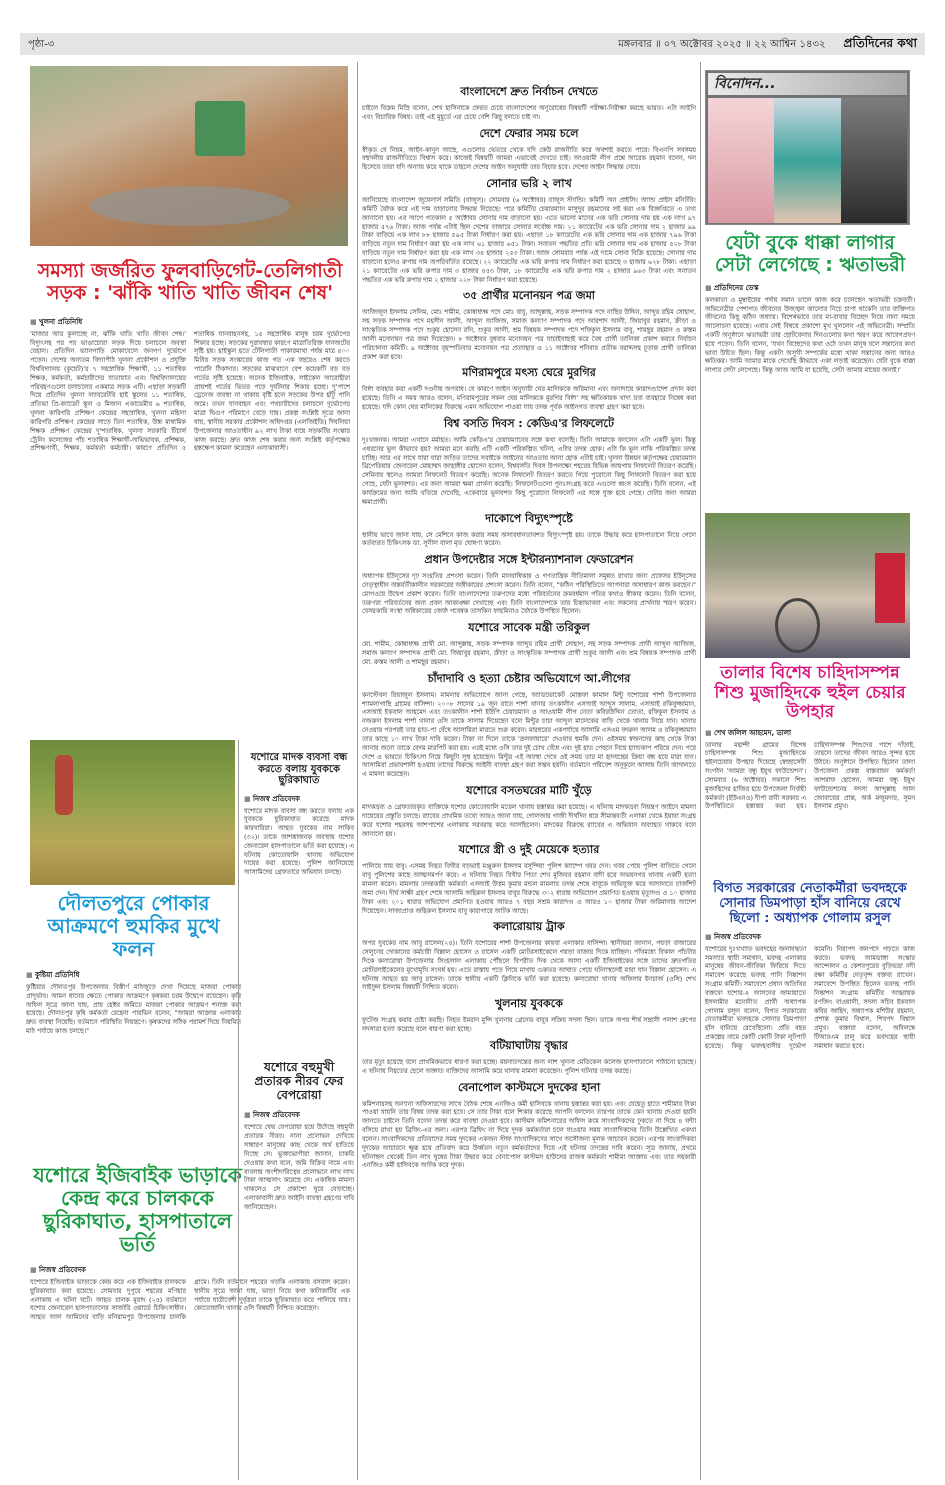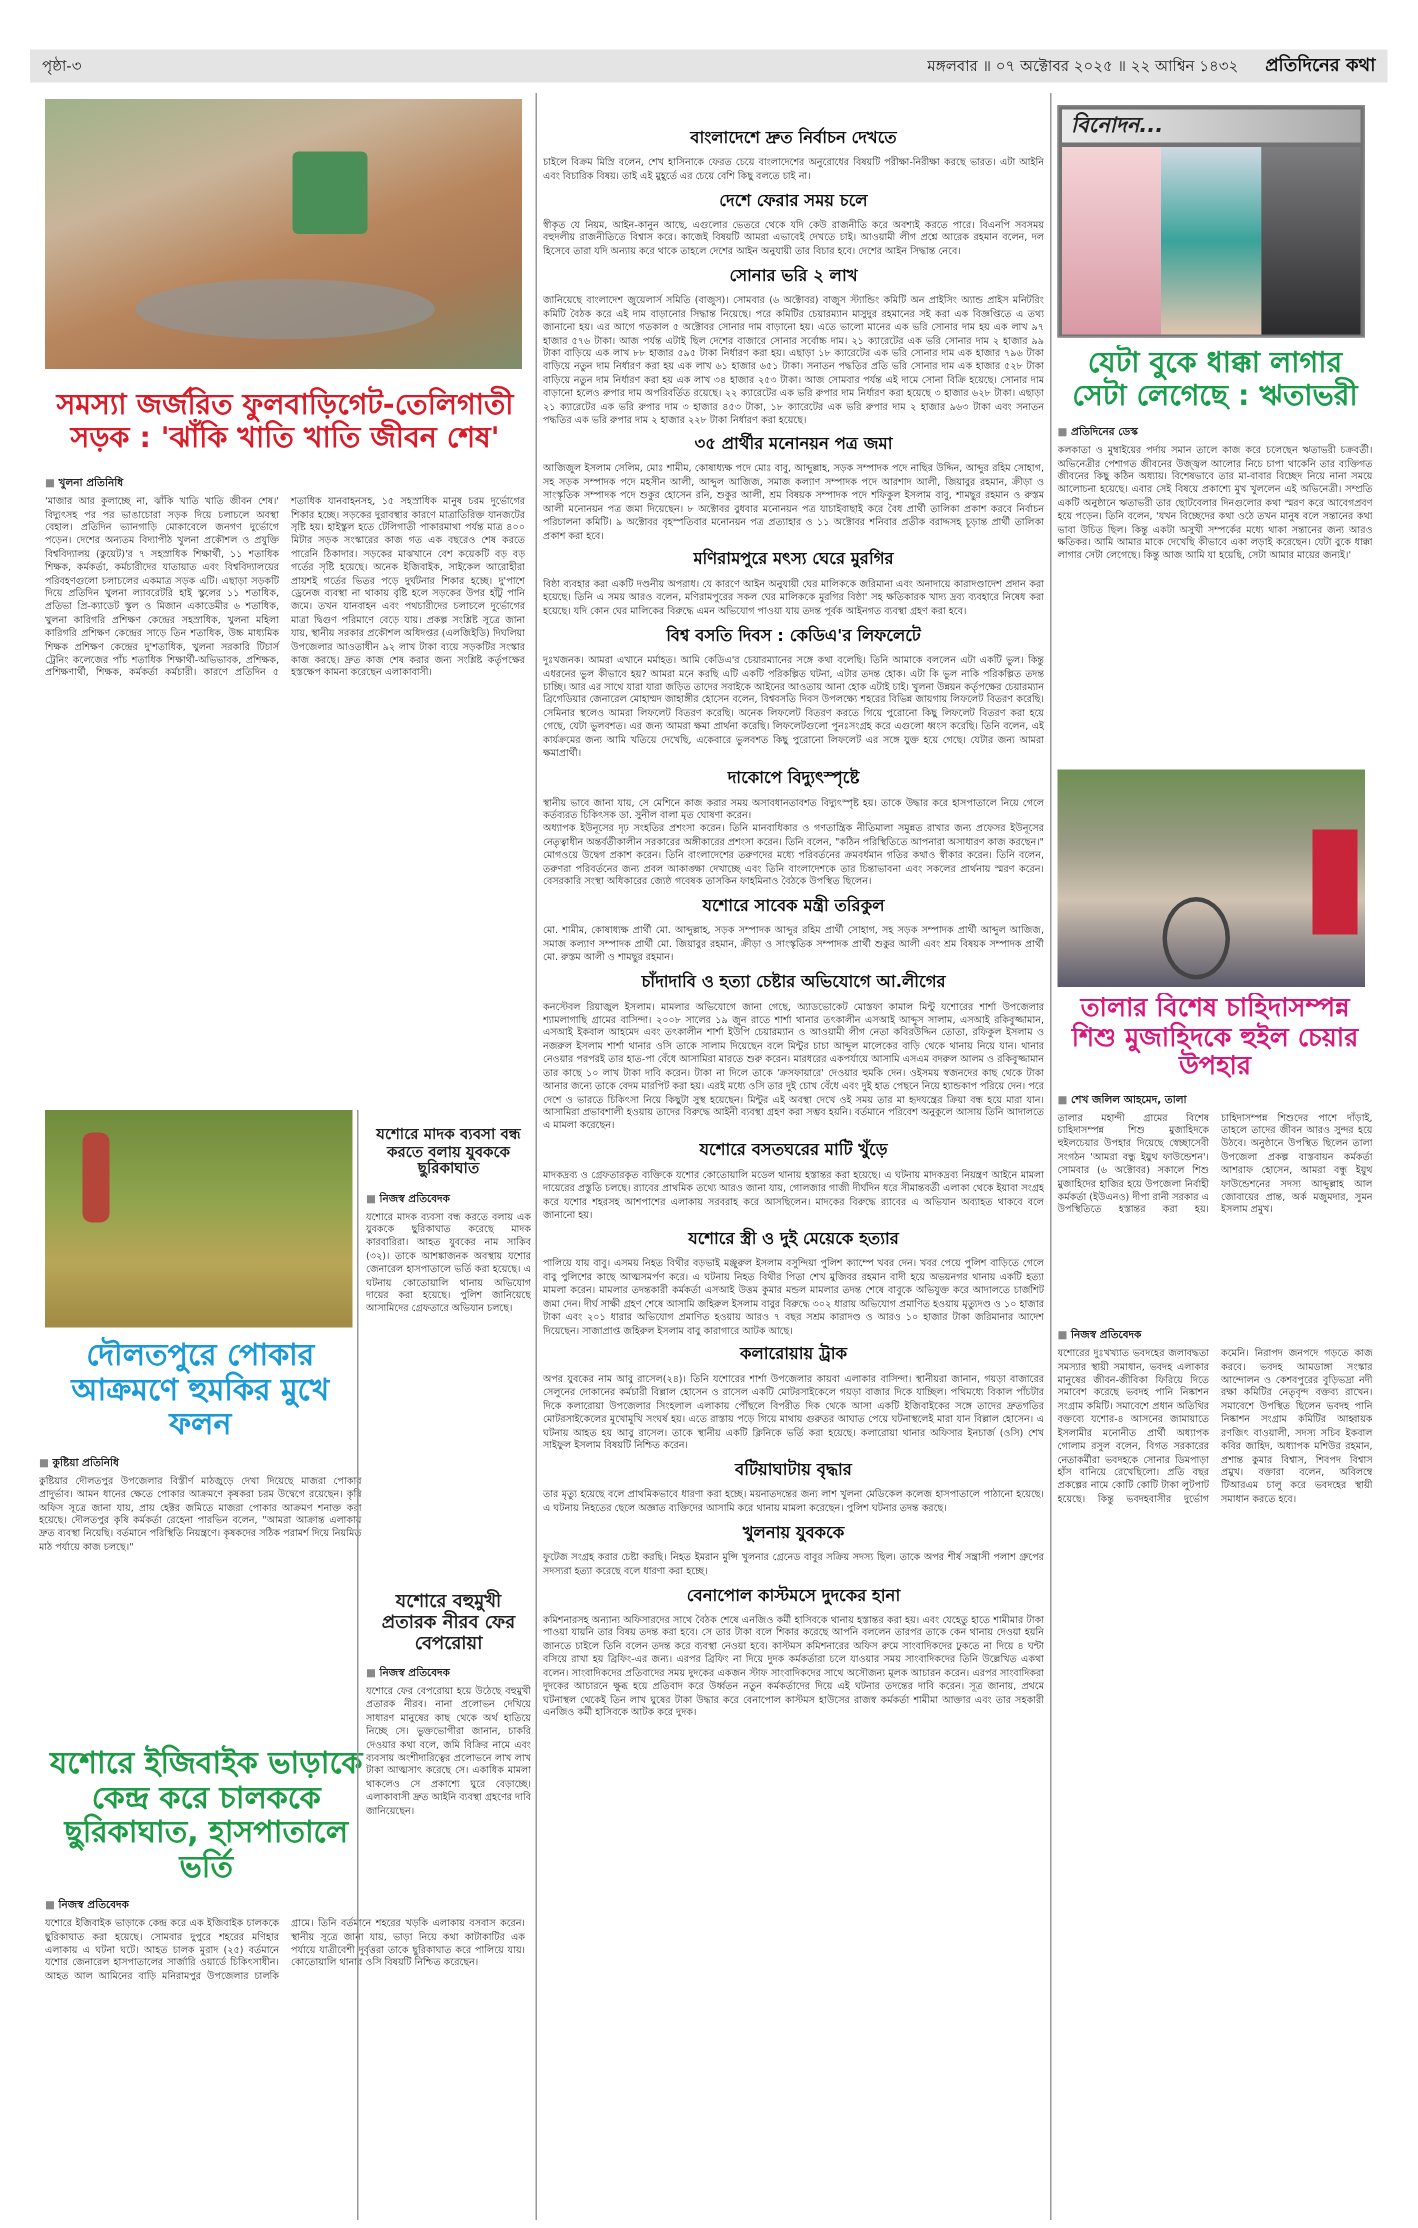--- a/index.html
+++ b/index.html
@@ -94,20 +94,21 @@
       </div>
       <div>
         <div class="sub">বিশ্ব বসতি দিবস : কেডিএ'র লিফলেটে</div>
         <div class="txt">দুঃখজনক। আমরা এখানে মর্মাহত। আমি কেডিএ'র চেয়ারম্যানের সঙ্গে কথা বলেছি। তিনি আমাকে বললেন এটা একটি ভুল। কিন্তু এধরনের ভুল কীভাবে হয়? আমরা মনে করছি এটি একটি পরিকল্পিত ঘটনা, এটার তদন্ত হোক। এটা কি ভুল নাকি পরিকল্পিত তদন্ত চাচ্ছি। আর এর সাথে যারা যারা জড়িত তাদের সবাইকে আইনের আওতায় আনা হোক এটাই চাই। খুলনা উন্নয়ন কর্তৃপক্ষের চেয়ারম্যান ব্রিগেডিয়ার জেনারেল মোহাম্মদ জাহাঙ্গীর হোসেন বলেন, বিশ্ববসতি দিবস উপলক্ষ্যে শহরের বিভিন্ন জায়গায় লিফলেট বিতরণ করেছি। সেমিনার স্থলেও আমরা লিফলেট বিতরণ করেছি। অনেক লিফলেট বিতরণ করতে গিয়ে পুরোনো কিছু লিফলেট বিতরণ করা হয়ে গেছে, যেটা ভুলবশত। এর জন্য আমরা ক্ষমা প্রার্থনা করেছি। লিফলেটগুলো পুনঃসংগ্রহ করে এগুলো ধ্বংস করেছি। তিনি বলেন, এই কার্যক্রমের জন্য আমি খতিয়ে দেখেছি, একেবারে ভুলবশত কিছু পুরোনো লিফলেট এর সঙ্গে যুক্ত হয়ে গেছে। যেটার জন্য আমরা ক্ষমাপ্রার্থী।</div>
       </div>
       <div>
         <div class="sub">দাকোপে বিদ্যুৎস্পৃষ্টে</div>
         <div class="txt">স্থানীয় ভাবে জানা যায়, সে মেশিনে কাজ করার সময় অসাবধানতাবশত বিদ্যুৎস্পৃষ্ট হয়। তাকে উদ্ধার করে হাসপাতালে নিয়ে গেলে কর্তব্যরত চিকিৎসক ডা. সুনীল বালা মৃত ঘোষণা করেন।</div>
       </div>
       <div>
+        <div class="sub">প্রধান উপদেষ্টার সঙ্গে ইন্টারন্যাশনাল ফেডারেশন</div>
         <div class="txt">অধ্যাপক ইউনূসের দৃঢ় সংহতির প্রশংসা করেন। তিনি মানবাধিকার ও গণতান্ত্রিক নীতিমালা সমুন্নত রাখার জন্য প্রফেসর ইউনূসের নেতৃত্বাধীন অন্তর্বর্তীকালীন সরকারের অঙ্গীকারের প্রশংসা করেন। তিনি বলেন, "কঠিন পরিস্থিতিতে আপনারা অসাধারণ কাজ করছেন।" মোগওয়ে উদ্বেগ প্রকাশ করেন। তিনি বাংলাদেশের তরুণদের মধ্যে পরিবর্তনের ক্রমবর্ধমান গতির কথাও স্বীকার করেন। তিনি বলেন, তরুণরা পরিবর্তনের জন্য প্রবল আকাঙ্ক্ষা দেখাচ্ছে এবং তিনি বাংলাদেশকে তার চিন্তাভাবনা এবং সকলের প্রার্থনায় স্মরণ করেন। বেসরকারি সংস্থা অধিকারের জ্যেষ্ঠ গবেষক তাসকিন ফাহমিনাও বৈঠকে উপস্থিত ছিলেন।</div>
       </div>
       <div>
         <div class="sub">যশোরে সাবেক মন্ত্রী তরিকুল</div>
         <div class="txt">মো. শামীম, কোষাধ্যক্ষ প্রার্থী মো. আব্দুল্লাহ, সড়ক সম্পাদক আব্দুর রহিম প্রার্থী সোহাগ, সহ সড়ক সম্পাদক প্রার্থী আব্দুল আজিজ, সমাজ কল্যাণ সম্পাদক প্রার্থী মো. জিয়াবুর রহমান, ক্রীড়া ও সাংস্কৃতিক সম্পাদক প্রার্থী শুকুর আলী এবং শ্রম বিষয়ক সম্পাদক প্রার্থী মো. রুস্তম আলী ও শামছুর রহমান।</div>
       </div>
       <div>
         <div class="sub">চাঁদাদাবি ও হত্যা চেষ্টার অভিযোগে আ.লীগের</div>
         <div class="txt">কনস্টেবল রিয়াজুল ইসলাম। মামলার অভিযোগে জানা গেছে, অ্যাডভোকেট মোস্তফা কামাল মিন্টু যশোরের শার্শা উপজেলার শ্যামলাগাছি গ্রামের বাসিন্দা। ২০০৮ সালের ১৯ জুন রাতে শার্শা থানার তৎকালীন এসআই আব্দুস সালাম, এসআই রকিবুজ্জামান, এসআই ইকবাল আহমেদ এবং তৎকালীন শার্শা ইউপি চেয়ারম্যান ও আওয়ামী লীগ নেতা কবিরউদ্দিন তোতা, রফিকুল ইসলাম ও নজরুল ইসলাম শার্শা থানার ওসি তাকে সালাম দিয়েছেন বলে মিন্টুর চাচা আব্দুল মালেকের বাড়ি থেকে থানায় নিয়ে যান। থানার নেওয়ার পরপরই তার হাত-পা বেঁধে আসামিরা মারতে শুরু করেন। মারধরের একপর্যায়ে আসামি এসএম বদরুল আলম ও রকিবুজ্জামান তার কাছে ১০ লাখ টাকা দাবি করেন। টাকা না দিলে তাকে 'ক্রসফায়ারে' দেওয়ার হুমকি দেন। ওইসময় স্বজনদের কাছ থেকে টাকা আনার জন্যে তাকে বেদম মারপিট করা হয়। এরই মধ্যে ওসি তার দুই চোখ বেঁধে এবং দুই হাত পেছনে নিয়ে হ্যান্ডকাপ পরিয়ে দেন। পরে দেশে ও ভারতে চিকিৎসা নিয়ে কিছুটা সুস্থ হয়েছেন। মিন্টুর এই অবস্থা দেখে ওই সময় তার মা হৃদযন্ত্রের ক্রিয়া বন্ধ হয়ে মারা যান। আসামিরা প্রভাবশালী হওয়ায় তাদের বিরুদ্ধে আইনী ব্যবস্থা গ্রহণ করা সম্ভব হয়নি। বর্তমানে পরিবেশ অনুকূলে আসায় তিনি আদালতে এ মামলা করেছেন।</div>
       </div>
@@ -117,26 +118,26 @@
       </div>
       <div>
         <div class="sub">যশোরে স্ত্রী ও দুই মেয়েকে হত্যার</div>
         <div class="txt">পালিয়ে যায় বাবু। এসময় নিহত বিথীর বড়ভাই মঞ্জুরুল ইসলাম বসুন্দিয়া পুলিশ ক্যাম্পে খবর দেন। খবর পেয়ে পুলিশ বাড়িতে গেলে বাবু পুলিশের কাছে আত্মসমর্পণ করে। এ ঘটনায় নিহত বিথীর পিতা শেখ মুজিবর রহমান বাদী হয়ে অভয়নগর থানায় একটি হত্যা মামলা করেন। মামলার তদন্তকারী কর্মকর্তা এসআই উত্তম কুমার মন্ডল মামলার তদন্ত শেষে বাবুকে অভিযুক্ত করে আদালতে চার্জশিট জমা দেন। দীর্ঘ সাক্ষী গ্রহণ শেষে আসামি জহিরুল ইসলাম বাবুর বিরুদ্ধে ৩০২ ধারায় অভিযোগ প্রমাণিত হওয়ায় মৃত্যুদণ্ড ও ১০ হাজার টাকা এবং ২০১ ধারার অভিযোগ প্রমাণিত হওয়ায় আরও ৭ বছর সশ্রম কারাদণ্ড ও আরও ১০ হাজার টাকা জরিমানার আদেশ দিয়েছেন। সাজাপ্রাপ্ত জহিরুল ইসলাম বাবু কারাগারে আটক আছে।</div>
       </div>
       <div>
         <div class="sub">কলারোয়ায় ট্রাক</div>
         <div class="txt">অপর যুবকের নাম আবু রাসেল(২৪)। তিনি যশোরের শার্শা উপজেলার কায়বা এলাকার বাসিন্দা। স্থানীয়রা জানান, গয়ড়া বাজারের সেলুনের দোকানের কর্মচারী বিল্লাল হোসেন ও রাসেল একটি মোটরসাইকেলে গয়ড়া বাজার দিকে যাচ্ছিল। পথিমধ্যে বিকাল পাঁচটার দিকে কলারোয়া উপজেলার সিংহলাল এলাকায় পৌঁছলে বিপরীত দিক থেকে আসা একটি ইজিবাইকের সঙ্গে তাদের দ্রুতগতির মোটরসাইকেলের মুখোমুখি সংঘর্ষ হয়। এতে রাস্তায় পড়ে গিয়ে মাথায় গুরুতর আঘাত পেয়ে ঘটনাস্থলেই মারা যান বিল্লাল হোসেন। এ ঘটনায় আহত হয় আবু রাসেল। তাকে স্থানীয় একটি ক্লিনিকে ভর্তি করা হয়েছে। কলারোয়া থানার অফিসার ইনচার্জ (ওসি) শেখ সাইফুল ইসলাম বিষয়টি নিশ্চিত করেন।</div>
       </div>
       <div>
+        <div class="sub">খুলনায় যুবককে</div>
+        <div class="txt">ফুটেজ সংগ্রহ করার চেষ্টা করছি। নিহত ইমরান মুন্সি খুলনার গ্রেনেড বাবুর সক্রিয় সদস্য ছিল। তাকে অপর শীর্ষ সন্ত্রাসী পলাশ গ্রুপের সদস্যরা হত্যা করেছে বলে ধারণা করা হচ্ছে।</div>
+      </div>
+      <div>
         <div class="sub">বটিয়াঘাটায় বৃদ্ধার</div>
         <div class="txt">তার মৃত্যু হয়েছে বলে প্রাথমিকভাবে ধারণা করা হচ্ছে। ময়নাতদন্তের জন্য লাশ খুলনা মেডিকেল কলেজ হাসপাতালে পাঠানো হয়েছে। এ ঘটনায় নিহতের ছেলে অজ্ঞাত ব্যক্তিদের আসামি করে থানায় মামলা করেছেন। পুলিশ ঘটনার তদন্ত করছে।</div>
-      </div>
-      <div>
-        <div class="sub">খুলনায় যুবককে</div>
-        <div class="txt">ফুটেজ সংগ্রহ করার চেষ্টা করছি। নিহত ইমরান মুন্সি খুলনার গ্রেনেড বাবুর সক্রিয় সদস্য ছিল। তাকে অপর শীর্ষ সন্ত্রাসী পলাশ গ্রুপের সদস্যরা হত্যা করেছে বলে ধারণা করা হচ্ছে।</div>
       </div>
       <div>
         <div class="sub">বেনাপোল কাস্টমসে দুদকের হানা</div>
         <div class="txt">কমিশনারসহ অন্যান্য অফিসারদের সাথে বৈঠক শেষে এনজিও কর্মী হাসিবকে থানায় হস্তান্তর করা হয়। এবং যেহেতু হাতে শামীমার টাকা পাওয়া যায়নি তার বিষয় তদন্ত করা হবে। সে তার টাকা বলে শিকার করেছে আপনি বললেন তারপর তাকে কেন থানায় দেওয়া হয়নি জানতে চাইলে তিনি বলেন তদন্ত করে ব্যবস্থা নেওয়া হবে। কাস্টমস কমিশনারের অফিস রুমে সাংবাদিকদের ঢুকতে না দিয়ে ৪ ঘন্টা বসিয়ে রাখা হয় ব্রিফিং-এর জন্য। এরপর ব্রিফিং না দিয়ে দুদক কর্মকর্তারা চলে যাওয়ার সময় সাংবাদিকদের তিনি উল্লেখিত একথা বলেন। সাংবাদিকদের প্রতিবাদের সময় দুদকের একজন স্টাফ সাংবাদিকদের সাথে অসৌজন্য মূলক আচারন করেন। এরপর সাংবাদিকরা দুদকের আচারনে ক্ষুব্ধ হয়ে প্রতিবাদ করে উর্ধ্বতন নতুন কর্মকর্তাদের দিয়ে এই ঘটনার তদন্তের দাবি করেন। সূত্র জানায়, প্রথমে ঘটনাস্থল থেকেই তিন লাখ ঘুষের টাকা উদ্ধার করে বেনাপোল কাস্টমস হাউসের রাজস্ব কর্মকর্তা শামীমা আক্তার এবং তার সহকারী এনজিও কর্মী হাসিবকে আটক করে দুদক।</div>
       </div>
     </div>
 </div>
 
 <div class="vline" style="left:700px;top:62px;height:1418px;"></div>
 
@@ -162,15 +163,16 @@
   <div style="position:absolute;right:5px;top:40px;width:30px;height:70px;background:#c8243a;"></div>
 </div>
 
 <div class="col" style="left:705px;top:662px;width:210px;height:218px;">
   <div class="hl" style="color:#d8187d;font-size:17px;padding:1px 0;">তালার বিশেষ চাহিদাসম্পন্ন শিশু মুজাহিদকে হুইল চেয়ার উপহার</div>
   <div class="byline">শেখ জলিল আহমেদ, তালা</div>
   <div class="txt txt2" style="height:150px;">তালার মহান্দী গ্রামের বিশেষ চাহিদাসম্পন্ন শিশু মুজাহিদকে হুইলচেয়ার উপহার দিয়েছে স্বেচ্ছাসেবী সংগঠন 'আমরা বন্ধু ইয়ুথ ফাউন্ডেশন'। সোমবার (৬ অক্টোবর) সকালে শিশু মুজাহিদের হাজির হয়ে উপজেলা নির্বাহী কর্মকর্তা (ইউএনও) দীপা রানী সরকার এ উপস্থিতিতে হস্তান্তর করা হয়। চাহিদাসম্পন্ন শিশুদের পাশে দাঁড়াই, তাহলে তাদের জীবন আরও সুন্দর হয়ে উঠবে। অনুষ্ঠানে উপস্থিত ছিলেন তালা উপজেলা প্রকল্প বাস্তবায়ন কর্মকর্তা আশরাফ হোসেন, আমরা বন্ধু ইয়ুথ ফাউন্ডেশনের সদস্য আব্দুল্লাহ আল জোবায়ের প্রান্ত, অর্ক মজুমদার, সুমন ইসলাম প্রমুখ।</div>
 </div>
 
 <div class="col" style="left:705px;top:880px;width:210px;height:600px;">
+  <div class="hl" style="color:#1e3fa3;font-size:13px;padding:1px 0;">বিগত সরকারের নেতাকর্মীরা ভবদহকে সোনার ডিমপাড়া হাঁস বানিয়ে রেখে ছিলো : অধ্যাপক গোলাম রসুল</div>
   <div class="byline">নিজস্ব প্রতিবেদক</div>
   <div class="txt txt2" style="height:540px;">যশোরের দুঃখখ্যাত ভবদহের জলাবদ্ধতা সমস্যার স্থায়ী সমাধান, ভবদহ এলাকার মানুষের জীবন-জীবিকা ফিরিয়ে দিতে সমাবেশ করেছে ভবদহ পানি নিষ্কাশন সংগ্রাম কমিটি। সমাবেশে প্রধান অতিথির বক্তব্যে যশোর-৪ আসনের জামায়াতে ইসলামীর মনোনীত প্রার্থী অধ্যাপক গোলাম রসুল বলেন, বিগত সরকারের নেতাকর্মীরা ভবদহকে সোনার ডিমপাড়া হাঁস বানিয়ে রেখেছিলো। প্রতি বছর প্রকল্পের নামে কোটি কোটি টাকা লুটপাট হয়েছে। কিন্তু ভবদহবাসীর দুর্ভোগ কমেনি। নিরাপদ জনপদে গড়তে কাজ করবে। ভবদহ আমডাঙ্গা সংস্কার আন্দোলন ও কেশবপুরের বুড়িভদ্রা নদী রক্ষা কমিটির নেতৃবৃন্দ বক্তব্য রাখেন। সমাবেশে উপস্থিত ছিলেন ভবদহ পানি নিষ্কাশন সংগ্রাম কমিটির আহ্বায়ক রণজিৎ বাওয়ালী, সদস্য সচিব ইকবাল কবির জাহিদ, অধ্যাপক মশিউর রহমান, প্রশান্ত কুমার বিশ্বাস, শিবপদ বিশ্বাস প্রমুখ। বক্তারা বলেন, অবিলম্বে টিআরএম চালু করে ভবদহের স্থায়ী সমাধান করতে হবে।</div>
 </div>
 
 </body></html>

